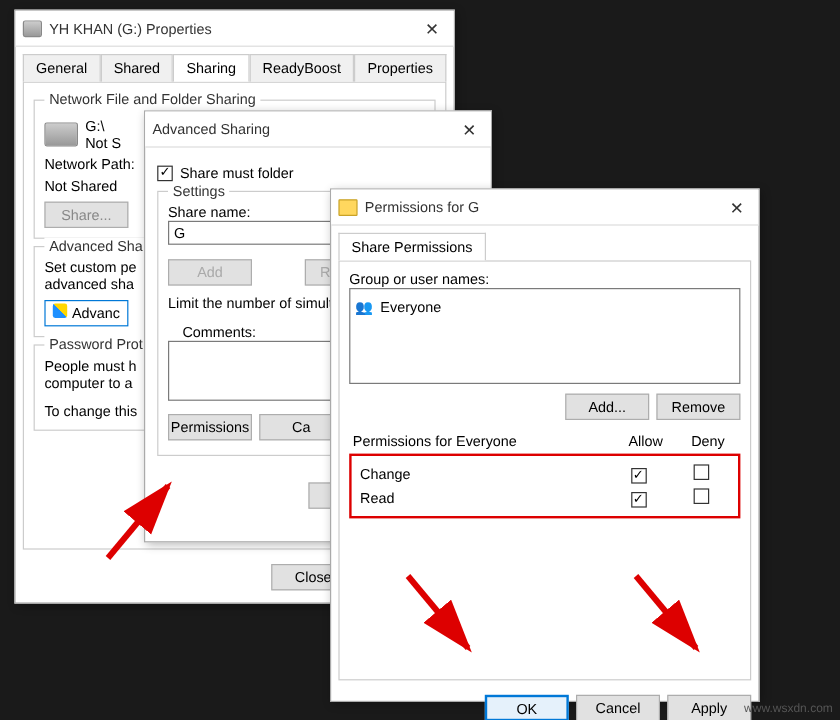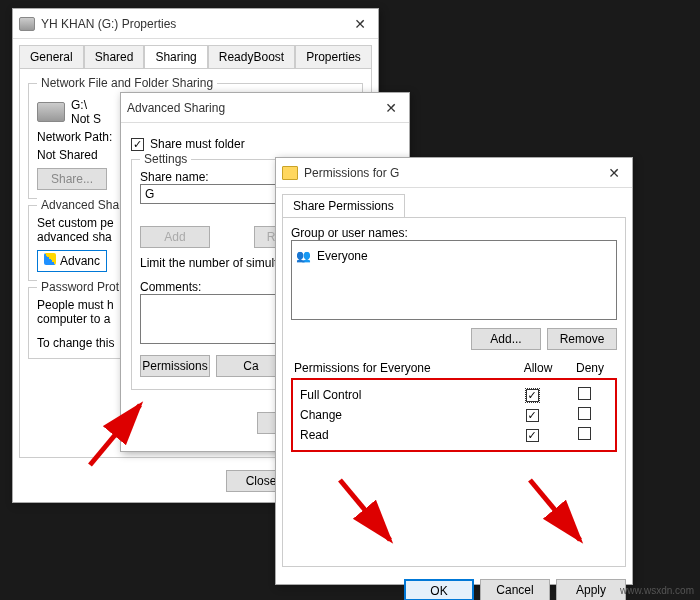--- a/index.html
+++ b/index.html
@@ -96,26 +96,26 @@
   </div>
   <div style="padding:10px;">
     <label class="field">
       <span class="checkbox on"></span>
       <span>Share must folder</span>
     </label>
     <div class="group" style="margin-top:8px;">
       <div class="legend">Settings</div>
       <div>Share name:</div>
       <input type="text" value="G" style="">
-      <div class="field" style="margin-top:22px;gap:44px;">
+      <div class="field" style="margin-top:12px;gap:44px;">
         <span class="btn" style="color:#aaa;">Add</span>
         <span class="btn" style="color:#aaa;">Remove</span>
       </div>
       <div style="margin-top:8px;">Limit the number of simult</div>
-      <div style="margin-top:10px;">Comments:</div>
+      <div style="margin-top:10px;margin-left:12px;">Comments:</div>
       <textarea style=""></textarea>
       <div class="field" style="margin-top:8px;">
         <span class="btn">Permissions</span>
         <span class="btn">Ca</span>
       </div>
     </div>
   </div>
   <div class="footer">
     <span class="btn">OK</span>
     <span class="btn">Ca</span>
@@ -148,25 +148,20 @@
           <tr>
         <th>Permissions for Everyone</th>
         <th class="col-c">Allow</th>
         <th class="col-c">Deny</th>
       </tr>
     </tbody>
       </table>
     <div class="perm-box">
       <table class="perm-table">
         <tbody>
-            <tr>
-          <td>Full Control</td>
-          <td class="col-c"><span class="checkbox on" style="outline:1px dotted #333;"></span></td>
-          <td class="col-c"><span class="checkbox"></span></td>
-        </tr>
         <tr>
           <td>Change</td>
           <td class="col-c"><span class="checkbox on"></span></td>
           <td class="col-c"><span class="checkbox"></span></td>
         </tr>
         <tr>
           <td>Read</td>
           <td class="col-c"><span class="checkbox on"></span></td>
           <td class="col-c"><span class="checkbox"></span></td>
         </tr>

